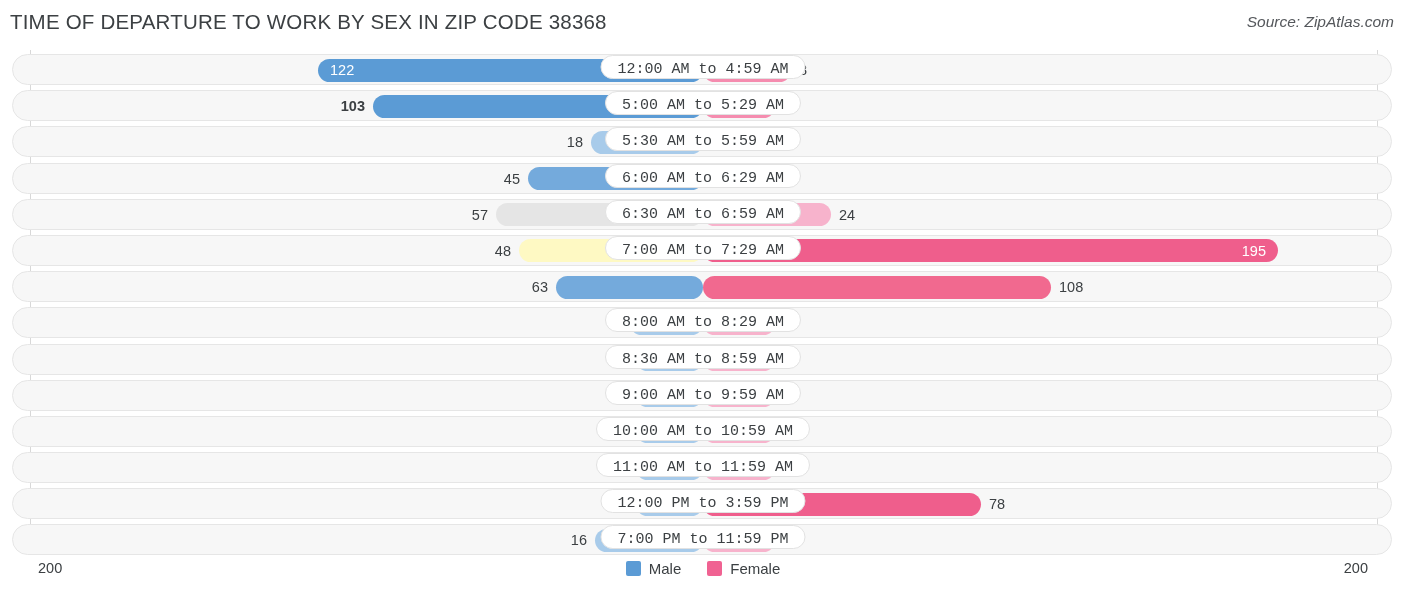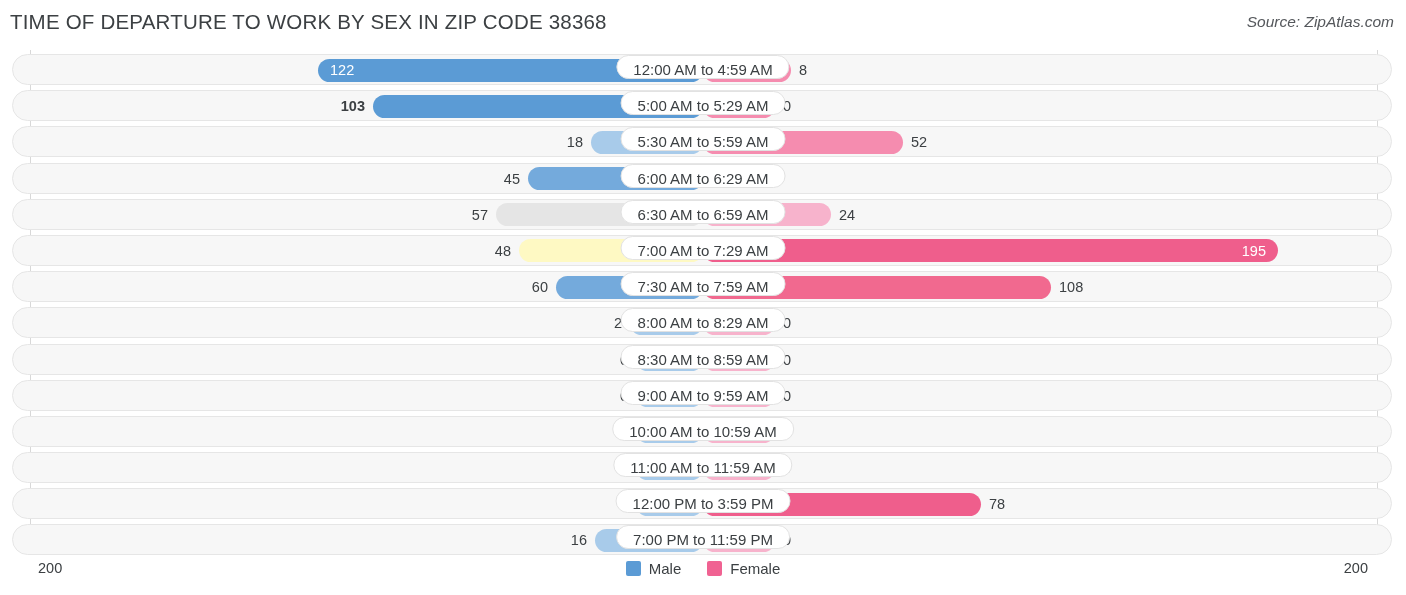--- a/index.html
+++ b/index.html
@@ -122,20 +122,21 @@
     line-height: 28px;
     padding: 0 16px;
     background: #ffffff;
     border: 1px solid #e2e2e2;
     border-radius: 15px;
     font-size: 15px;
     color: #3c4043;
     white-space: nowrap;
     text-align: center;
     z-index: 5;
+    font-family: Liberation Mono, monospace;
   }
 
   
   .footer {
     position: absolute;
     left: 0; right: 0;
     top: 556px;
     height: 25px;
   }
   .axis-label {
@@ -201,23 +202,20 @@
           <div class="bar female" style="width: 72px; background: rgb(245, 140, 175);">
             <span class="bar-val">0</span>
           </div>
           <div class="pill">5:00 AM to 5:29 AM</div>
         </div>
         <div class="row">
           <div class="track"></div>
           <div class="bar male" style="width: 112px; background: rgb(168, 203, 234);">
             <span class="bar-val">18</span>
           </div>
-          <div class="bar female" style="width: 200px; background: rgb(245, 140, 175);">
-            <span class="bar-val">52</span>
-          </div>
           <div class="pill">5:30 AM to 5:59 AM</div>
         </div>
         <div class="row">
           <div class="track"></div>
           <div class="bar male" style="width: 175px; background: rgb(116, 170, 220);">
             <span class="bar-val">45</span>
           </div>
           <div class="pill">6:00 AM to 6:29 AM</div>
         </div>
         <div class="row">
@@ -236,26 +234,25 @@
             <span class="bar-val">48</span>
           </div>
           <div class="bar female" style="width: 575px; background: rgb(239, 94, 140);">
             <span class="bar-val inside">195</span>
           </div>
           <div class="pill">7:00 AM to 7:29 AM</div>
         </div>
         <div class="row">
           <div class="track"></div>
           <div class="bar male" style="width: 147px; background: rgb(116, 170, 220);">
-            <span class="bar-val">60</span>
+            <span class="bar-val">63</span>
           </div>
           <div class="bar female" style="width: 348px; background: rgb(241, 105, 143); text-align: right;">
             <span class="bar-val">108</span>
           </div>
-          <div class="pill">7:30 AM to 7:59 AM</div>
         </div>
         <div class="row">
           <div class="track"></div>
           <div class="bar male" style="width: 73px; background: rgb(168, 203, 234);">
             <span class="bar-val">2</span>
           </div>
           <div class="bar female" style="width: 72px; background: rgb(247, 179, 204);">
             <span class="bar-val">0</span>
           </div>
           <div class="pill">8:00 AM to 8:29 AM</div>

